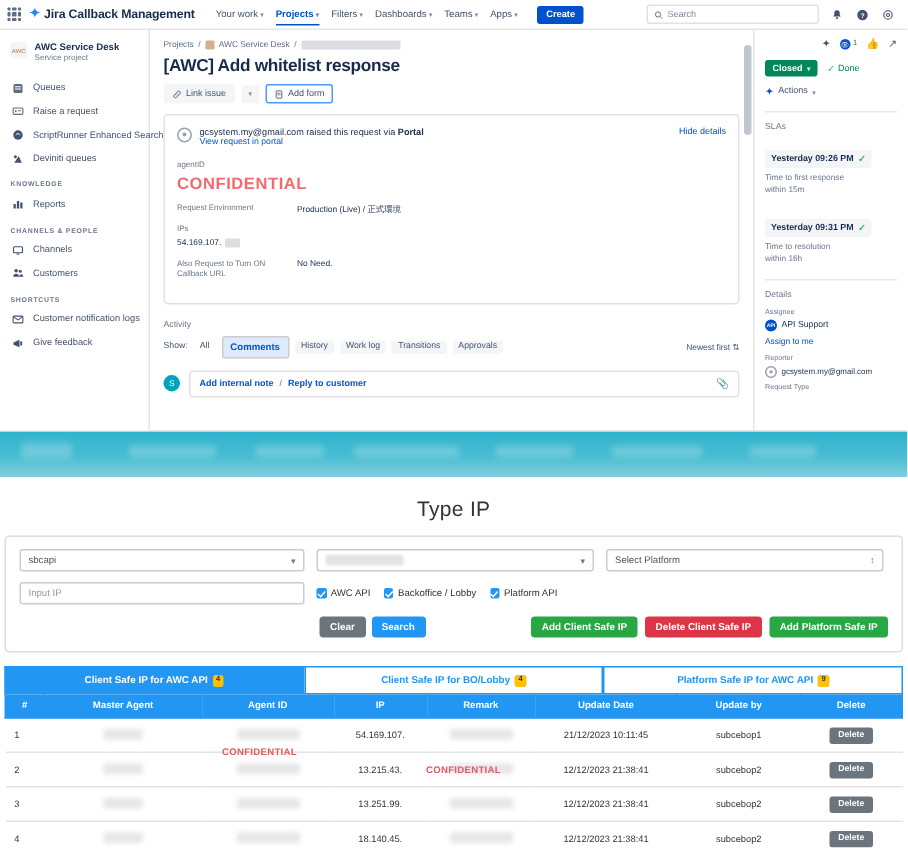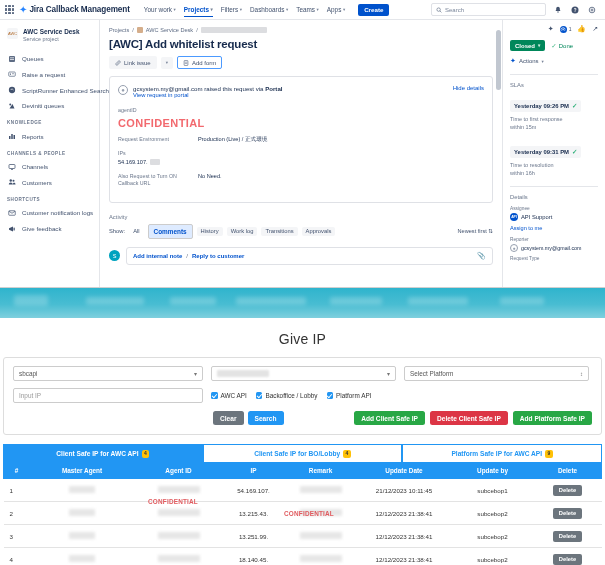--- a/index.html
+++ b/index.html
@@ -365,21 +365,21 @@
   <div class="main">
     <div class="breadcrumb">
       <span class="bc-link">Projects</span>
       <span>/</span>
       <span class="bc-ico"></span>
       <span class="bc-link">AWC Service Desk</span>
       <span>/</span>
       <span class="redact" style="width:66px;height:6px;"></span>
     </div>
 
-    <h1 class="issue-title">[AWC] Add whitelist request</h1>
+    <h1 class="issue-title">[AWC] Add whitelist response</h1>
 
     <div class="btn-row">
       <div class="btn-lite">
         <svg width="6" height="6" viewBox="0 0 16 16">
             <path d="M6.5 9.5a3 3 0 010-4.2l2-2a3 3 0 114.2 4.2l-1 1" stroke="#42526e" stroke-width="1.5" fill="none"></path>
             <path d="M9.5 6.5a3 3 0 010 4.2l-2 2a3 3 0 11-4.2-4.2l1-1" stroke="#42526e" stroke-width="1.5" fill="none"></path>
           </svg>
         <span>Link issue</span>
       </div>
       <div class="btn-lite split">
@@ -536,21 +536,21 @@
   <div class="teal-bar">
     <div class="teal-blob" style="left:14px;top:7px;width:34px;height:11px;"></div>
     <div class="teal-blob" style="left:86px;top:9px;width:58px;height:8px;"></div>
     <div class="teal-blob" style="left:170px;top:9px;width:46px;height:8px;"></div>
     <div class="teal-blob" style="left:236px;top:9px;width:70px;height:8px;"></div>
     <div class="teal-blob" style="left:330px;top:9px;width:52px;height:8px;"></div>
     <div class="teal-blob" style="left:408px;top:9px;width:60px;height:8px;"></div>
     <div class="teal-blob" style="left:500px;top:9px;width:44px;height:8px;"></div>
   </div>
 
-  <div class="app-title">Give IP</div>
+  <div class="app-title">Type IP</div>
 
   <div class="panel">
     <div class="ctl-row">
       <div class="sel" style="width:190px;">
         <span>sbcapi</span>
         <span class="arr">▾</span>
       </div>
       <div class="sel blurred" style="width:185px;">
         <span class="blob"></span>
         <span class="arr">▾</span>

